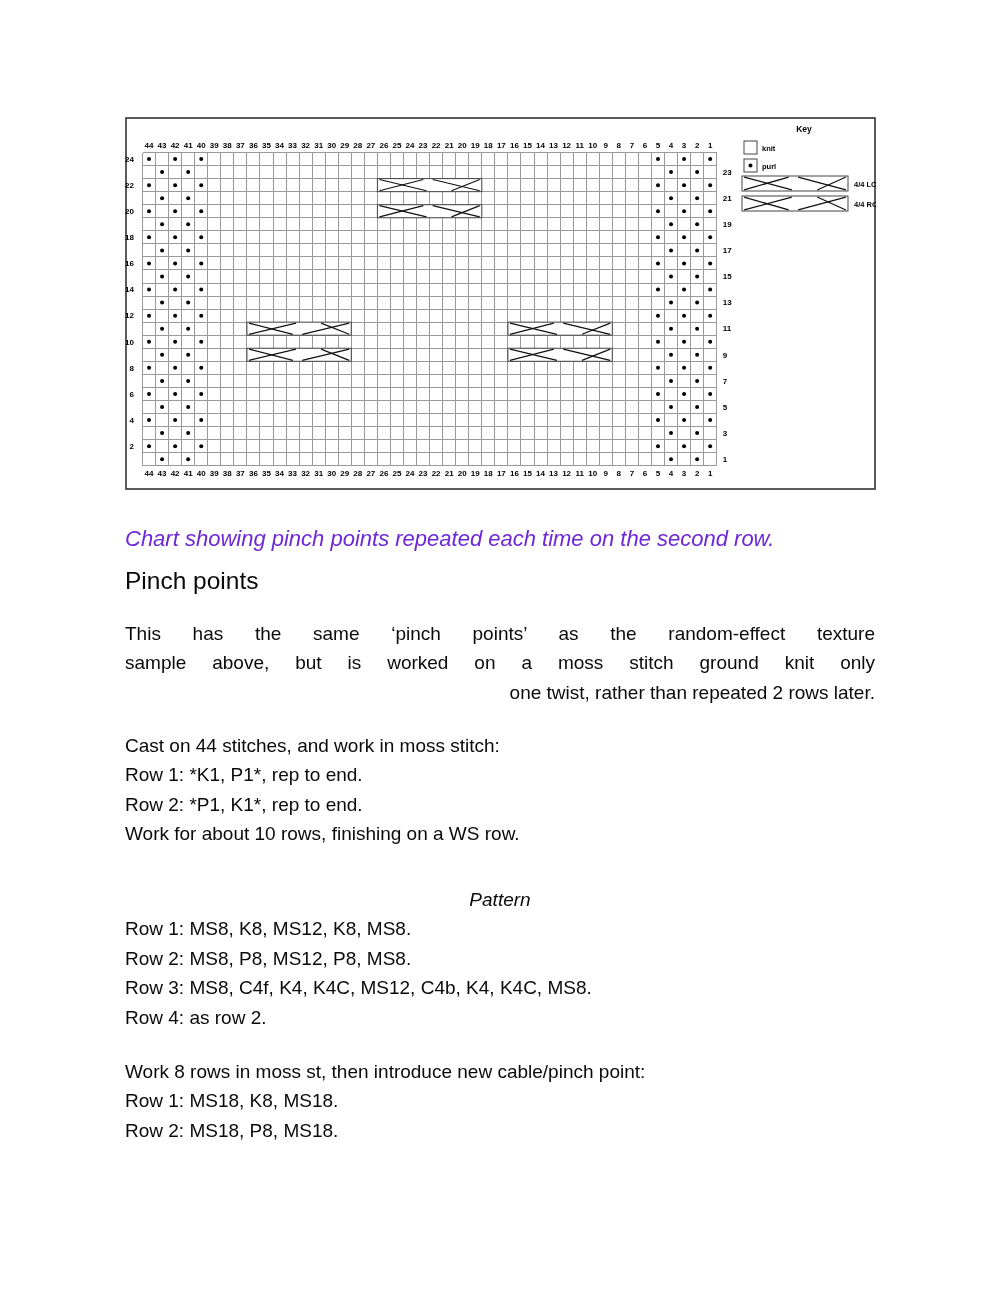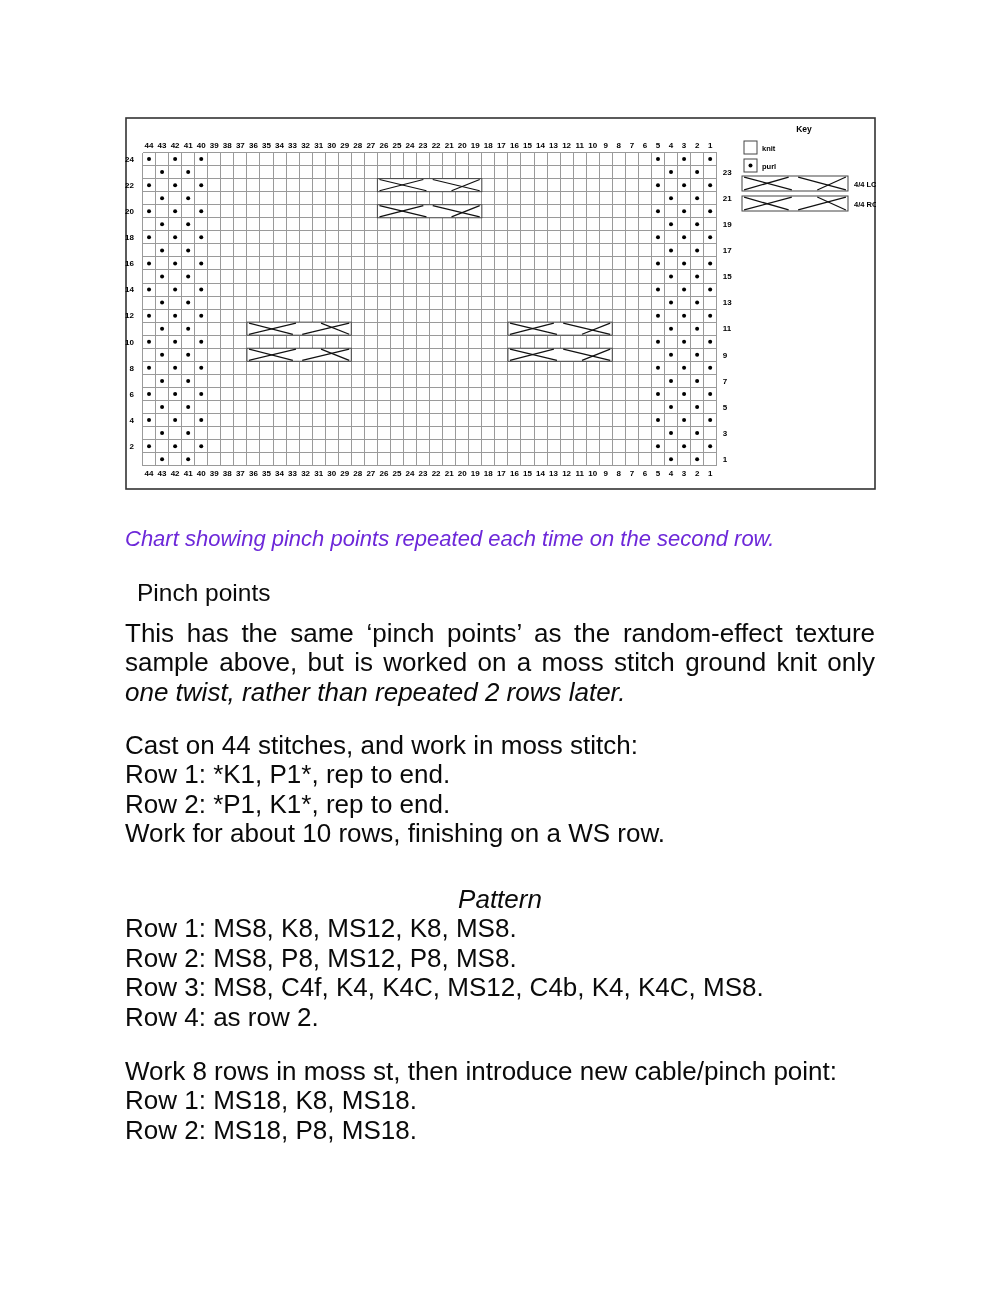--- a/index.html
+++ b/index.html
@@ -8,26 +8,26 @@
     font-family:"Liberation Sans", sans-serif;color:#0a0a0a;
     overflow:hidden;
   }
   .figure{position:absolute;left:125px;top:117px;width:751px;height:373px;}
   .figure svg{display:block;}
   .caption{
     position:absolute;left:125px;top:503px;width:760px;
     font-style:italic;font-size:22px;line-height:22px;color:#6d28d9;margin-top:25px;
   }
   h1.page-heading{
-    position:absolute;left:125px;top:566px;margin:12px;
+    position:absolute;left:125px;top:566px;margin:0;
     font-size:24.5px;font-weight:400;line-height:30px;color:#0a0a0a;
   }
-  .para{position:absolute;left:125px;width:750px;font-size:26px;line-height:29.4px;}
+  .para{position:absolute;left:125px;width:750px;font-size:19px;line-height:29.4px;}
   .para .jline{text-align:justify;text-align-last:justify;}
-  .para .lline{text-align:left;font-style:italic;}
+  .para .lline{text-align:right;}
   #intro-para{top:619px;}
   #cast-block{top:731px;}
   #pattern-block{top:885px;}
   #newcable-block{top:1057px;}
   .bold{font-weight:400;}
   .italic{font-style:italic;text-align:center;}
 </style>
 </head>
 <body>
 

